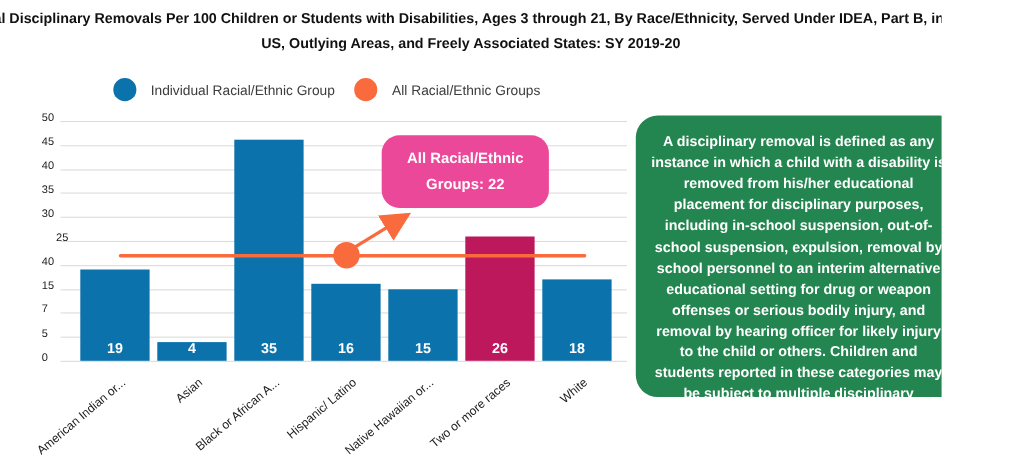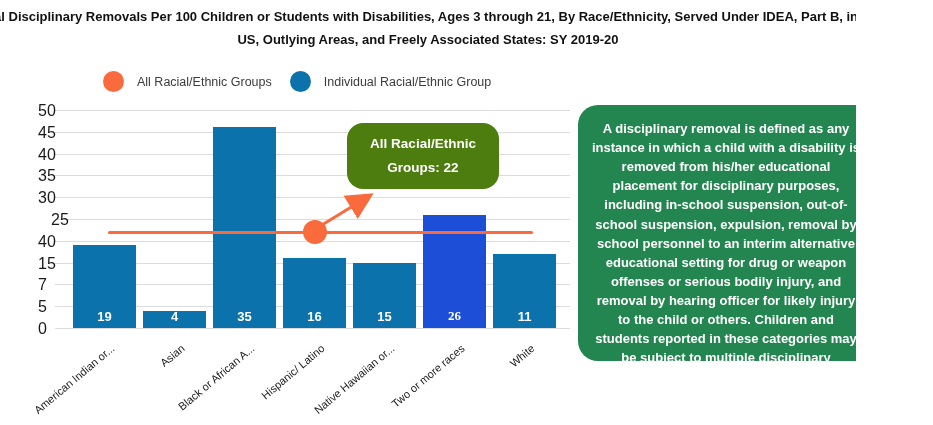--- a/index.html
+++ b/index.html
@@ -6,21 +6,21 @@
   .page{position:relative;width:856px;height:425px;background:#ffffff;
         font-family:"Liberation Sans",sans-serif;overflow:hidden;}
   .title{position:absolute;top:6px;left:50%;transform:translateX(-50%);
          width:918px;text-align:center;font-weight:bold;font-size:13px;
          line-height:1.75;color:#111111;}
   .legend{position:absolute;top:71px;left:103px;display:flex;align-items:center;gap:18px;}
   .legend-item{display:flex;align-items:center;gap:13px;}
   .dot{width:21px;height:21px;border-radius:50%;flex:0 0 auto;}
   .legend-label{font-size:12.5px;color:#3c3c3c;}
   .gridline{position:absolute;height:1px;background:#dcdcdc;}
-  .ytick{position:absolute;font-size:16px;color:#1a1a1a;width:26px;text-align:left;}
+  .ytick{position:absolute;font-size:10px;color:#1a1a1a;width:26px;text-align:left;}
   .bar{position:absolute;}
   .bar-value{position:absolute;bottom:4px;left:0;width:100%;text-align:center;
              color:#ffffff;font-weight:bold;font-size:13px;}
   .xtick{position:absolute;width:220px;text-align:right;font-size:11px;color:#1a1a1a;
          white-space:nowrap;transform:rotate(-40deg);transform-origin:100% 0;}
   .ref-line{position:absolute;height:3px;border-radius:2px;z-index:5;}
   .ref-dot{position:absolute;width:24px;height:24px;border-radius:50%;z-index:6;}
   .arrow-svg{position:absolute;left:300px;top:185px;z-index:6;}
   .callout{position:absolute;left:347px;top:123px;width:152px;height:66px;border-radius:16px;
            display:flex;align-items:center;justify-content:center;text-align:center;
@@ -32,26 +32,26 @@
 </style>
 </head>
 <body>
 
 <div class="page">
 
   <div class="title">Total Disciplinary Removals Per 100 Children or Students with Disabilities, Ages 3 through 21, By Race/Ethnicity, Served Under IDEA, Part B, in the US, Outlying Areas, and Freely Associated States: SY 2019-20</div>
 
   <div class="legend">
     <div class="legend-item">
+      <span class="dot dot-blue" style="background: rgb(11, 114, 172);"></span>
+      <span class="legend-label">Individual Racial/Ethnic Group</span>
+    </div>
+    <div class="legend-item">
       <span class="dot dot-orange" style="background: rgb(249, 106, 61);"></span>
       <span class="legend-label">All Racial/Ethnic Groups</span>
-    </div>
-    <div class="legend-item">
-      <span class="dot dot-blue" style="background: rgb(11, 114, 172);"></span>
-      <span class="legend-label">Individual Racial/Ethnic Group</span>
     </div>
   </div>
 
   <div id="plot">
       <div class="gridline" style="left: 55px; top: 328px; width: 515px; background: rgb(220, 220, 220);"></div>
       <div class="ytick" style="left: 38px; top: 320px;">0</div>
       <div class="gridline" style="left: 55px; top: 306.2px; width: 515px; background: rgb(220, 220, 220);"></div>
       <div class="ytick" style="left: 38px; top: 298.2px;">5</div>
       <div class="gridline" style="left: 55px; top: 284.4px; width: 515px; background: rgb(220, 220, 220);"></div>
       <div class="ytick" style="left: 38px; top: 276.4px;">7</div>
@@ -84,43 +84,43 @@
       </div>
       <div class="xtick" style="left: 28.5px; top: 342px;">Black or African A...</div>
       <div class="bar" style="left: 283px; top: 258.24px; width: 63px; height: 69.76px; background: rgb(11, 114, 172); z-index: 2;">
         <div class="bar-value">16</div>
       </div>
       <div class="xtick" style="left: 98.5px; top: 342px;">Hispanic/ Latino</div>
       <div class="bar" style="left: 353px; top: 262.6px; width: 63px; height: 65.4px; background: rgb(11, 114, 172); z-index: 2;">
         <div class="bar-value">15</div>
       </div>
       <div class="xtick" style="left: 168.5px; top: 342px;">Native Hawaiian or...</div>
-      <div class="bar" style="left: 423px; top: 214.64px; width: 63px; height: 113.36px; background: #1d4ed8; z-index: 2; font-family: Liberation Serif, serif;">
+      <div class="bar" style="left: 423px; top: 214.64px; width: 63px; height: 113.36px; background: #be185d; z-index: 2;">
         <div class="bar-value">26</div>
       </div>
       <div class="xtick" style="left: 238.5px; top: 342px;">Two or more races</div>
       <div class="bar" style="left: 493px; top: 253.88px; width: 63px; height: 74.12px; background: rgb(11, 114, 172); z-index: 2;">
-        <div class="bar-value">11</div>
+        <div class="bar-value">18</div>
       </div>
       <div class="xtick" style="left: 308.5px; top: 342px;">White</div>
     </div>
 
   <div class="ref-line" id="refLine" style="left: 108px; width: 425px; top: 230.58px; background: rgb(249, 106, 61);"></div>
   <div class="ref-dot" id="refDot" style="left: 302.5px; top: 220.08px; background: rgb(249, 106, 61);"></div>
 
   <svg class="arrow-svg" width="90" height="55">
     <defs>
       <marker id="ah" markerWidth="9" markerHeight="9" refX="6" refY="4.5" orient="auto">
         <path d="M0,0 L9,4.5 L0,9 z" class="ah-fill" fill="#F96A3D"></path>
       </marker>
     </defs>
     <line id="arrowLine" x1="17" y1="43" x2="66" y2="13" stroke-width="3" marker-end="url(#ah)" stroke="#F96A3D"></line>
   </svg>
 
-  <div class="callout" id="callout" style="background: #4d7c0f; justify-content: flex-end;">
+  <div class="callout" id="callout" style="background: #ec4899; justify-content: flex-end;">
     <span>All Racial/Ethnic Groups: 22</span>
   </div>
 
   <div class="note" id="noteBox" style="background: rgb(35, 133, 79);">
     <span>A disciplinary removal is defined as any instance in which a child with a disability is removed from his/her educational placement for disciplinary purposes, including in-school suspension, out-of-school suspension, expulsion, removal by school personnel to an interim alternative educational setting for drug or weapon offenses or serious bodily injury, and removal by hearing officer for likely injury to the child or others.  Children and students reported in these categories may be subject to multiple disciplinary removals.</span>
   </div>
 
 </div>
 
 </body></html>

